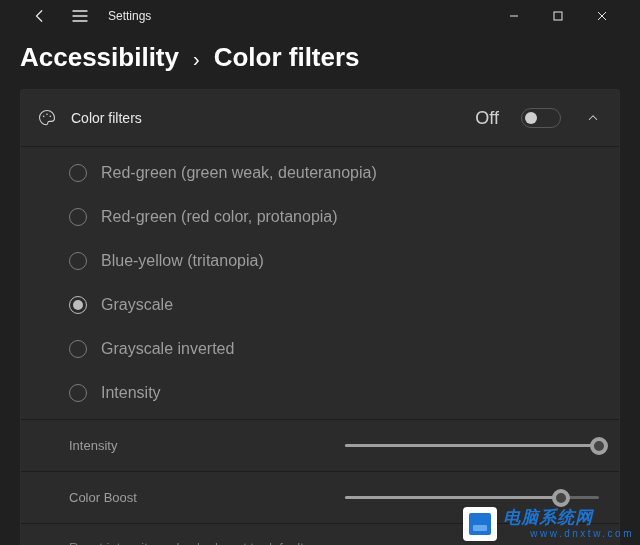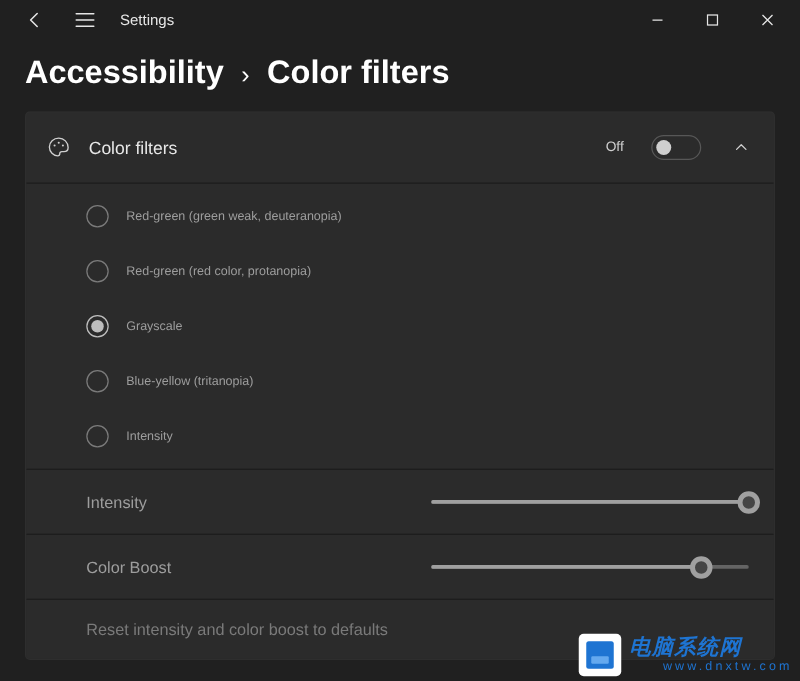--- a/index.html
+++ b/index.html
@@ -13,52 +13,52 @@
     --toggle-off:#575757;
     --toggle-knob:#cfcfcf;
     --slider-track:#646464;
     --slider-fill:#a0a0a0;
     --radio-ring:#7a7a7a;
     --radio-sel:#bdbdbd;
   }
   *{box-sizing:border-box;font-family:"Segoe UI",Arial,sans-serif;}
   html,body{margin:0;padding:0;background:var(--bg);color:var(--text);width:640px;height:545px;overflow:hidden;}
   
-  .titlebar{display:flex;align-items:center;height:32px;padding:0 4px;color:var(--text);font-size:12px;}
+  .titlebar{display:flex;align-items:center;height:32px;padding:0 16px;color:var(--text);font-size:12px;}
   .titlebar .nav{display:flex;align-items:center;gap:8px;padding-left:8px;}
   .titlebar .nav .ico{width:32px;height:32px;display:flex;align-items:center;justify-content:center;color:#e6e6e6;}
   .titlebar .title{margin-left:4px;font-size:12px;color:#e6e6e6;}
   .titlebar .spacer{flex:1;}
   .titlebar .winbtn{width:44px;height:32px;display:flex;align-items:center;justify-content:center;color:#e6e6e6;}
   
   .breadcrumb{display:flex;align-items:baseline;gap:14px;padding:10px 20px 16px 20px;}
   .breadcrumb .crumb{font-size:26px;font-weight:600;color:var(--text);text-align:center;}
   .breadcrumb .sep{font-size:20px;font-weight:400;color:var(--text);}
   .breadcrumb .crumb.secondary{color:var(--text);}
   .breadcrumb .crumb.parent{color:#ffffff;}
   
   .content{padding:0 20px;}
   
   .card{background:var(--bg-panel);border-radius:4px;overflow:hidden;border:1px solid #3a3a3a33;}
   
   .card-header{display:flex;align-items:center;height:56px;padding:0 16px;gap:14px;}
   .card-header .hicon{width:20px;height:20px;display:flex;align-items:center;justify-content:center;color:#d0d0d0;}
   .card-header .hlabel{font-size:14px;color:#e8e8e8;}
   .card-header .hspacer{flex:1;}
-  .card-header .state{font-size:11px;color:#d0d0d0;margin-right:8px;}
+  .card-header .state{font-size:18px;color:#d0d0d0;margin-right:8px;}
   .toggle{width:40px;height:20px;border-radius:10px;border:1px solid var(--toggle-off);position:relative;background:transparent;}
   .toggle .knob{width:12px;height:12px;border-radius:50%;background:var(--toggle-knob);position:absolute;top:3px;left:3px;}
   .chev{width:20px;height:20px;display:flex;align-items:center;justify-content:center;color:#d0d0d0;margin-left:8px;}
   
   .options{background:var(--bg-panel);border-top:1px solid var(--divider);padding:4px 0;}
   .radio-row{display:flex;align-items:center;height:44px;padding:0 16px 0 48px;gap:14px;}
   .radio{width:18px;height:18px;border-radius:50%;border:1px solid var(--radio-ring);position:relative;flex:0 0 18px;}
   .radio.selected{border-color:var(--radio-sel);}
   .radio.selected::after{content:"";position:absolute;inset:3px;border-radius:50%;background:var(--radio-sel);}
-  .radio-label{font-size:10px;color:var(--text-dim);}
+  .radio-label{font-size:16px;color:var(--text-dim);}
   
   .sub-row{display:flex;align-items:center;height:52px;padding:0 20px 0 48px;border-top:1px solid var(--divider);background:var(--bg-panel);gap:16px;}
   .sub-label{font-size:13px;color:var(--text-dim);width:260px;flex:0 0 260px;}
   .slider{flex:1;position:relative;height:20px;display:flex;align-items:center;}
   .slider .track{height:3px;background:var(--slider-track);width:100%;border-radius:2px;position:relative;}
   .slider .fill{position:absolute;left:0;top:0;bottom:0;background:var(--slider-fill);border-radius:2px;}
   .slider .thumb{width:18px;height:18px;border-radius:50%;background:#454545;border:4px solid var(--slider-fill);position:absolute;top:50%;transform:translate(-50%,-50%);}
   
   .reset-row{height:48px;display:flex;align-items:center;padding:0 20px 0 48px;border-top:1px solid var(--divider);background:var(--bg-panel);}
   .reset-label{font-size:13px;color:var(--text-dimmer);}
@@ -142,26 +142,30 @@
 
     <div class="radio-row">
           <div class="radio"></div>
           <div class="radio-label">Red-green (green weak, deuteranopia)</div>
         </div>
         <div class="radio-row">
           <div class="radio"></div>
           <div class="radio-label">Red-green (red color, protanopia)</div>
         </div>
         <div class="radio-row">
+          <div class="radio"></div>
+          <div class="radio-label">Blue-yellow (tritanopia)</div>
+        </div>
+        <div class="radio-row">
           <div class="radio selected"></div>
           <div class="radio-label">Grayscale</div>
         </div>
         <div class="radio-row">
           <div class="radio"></div>
-          <div class="radio-label">Blue-yellow (tritanopia)</div>
+          <div class="radio-label">Grayscale inverted</div>
         </div>
         <div class="radio-row">
           <div class="radio"></div>
           <div class="radio-label">Intensity</div>
         </div>
       </div>
 
     <div class="sub-row">
       <div class="sub-label">Intensity</div>
       <div class="slider">

